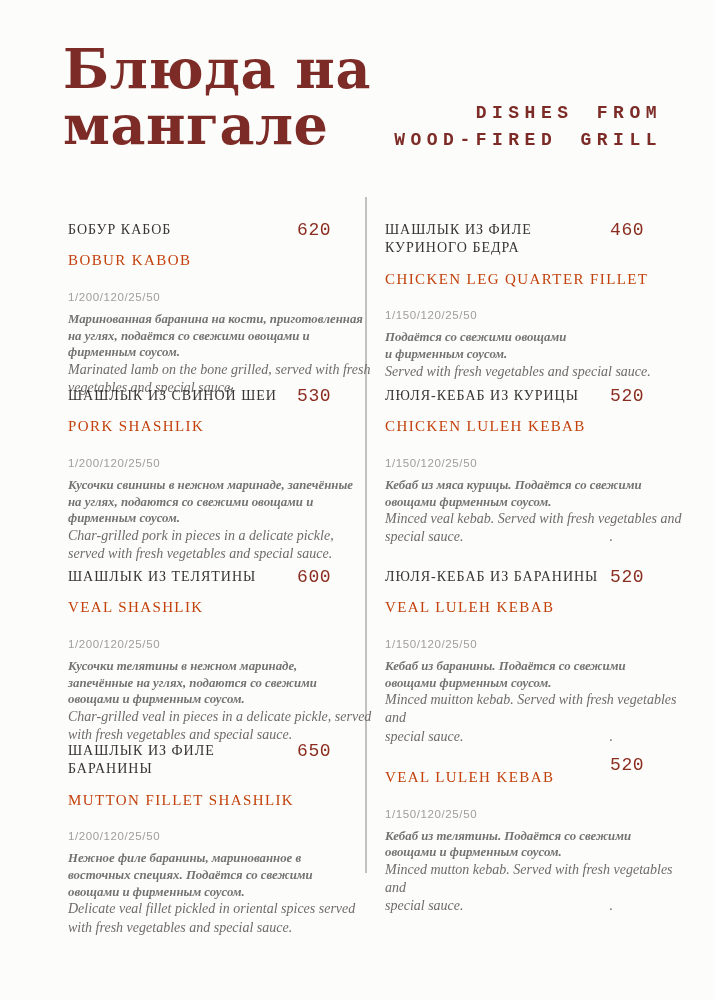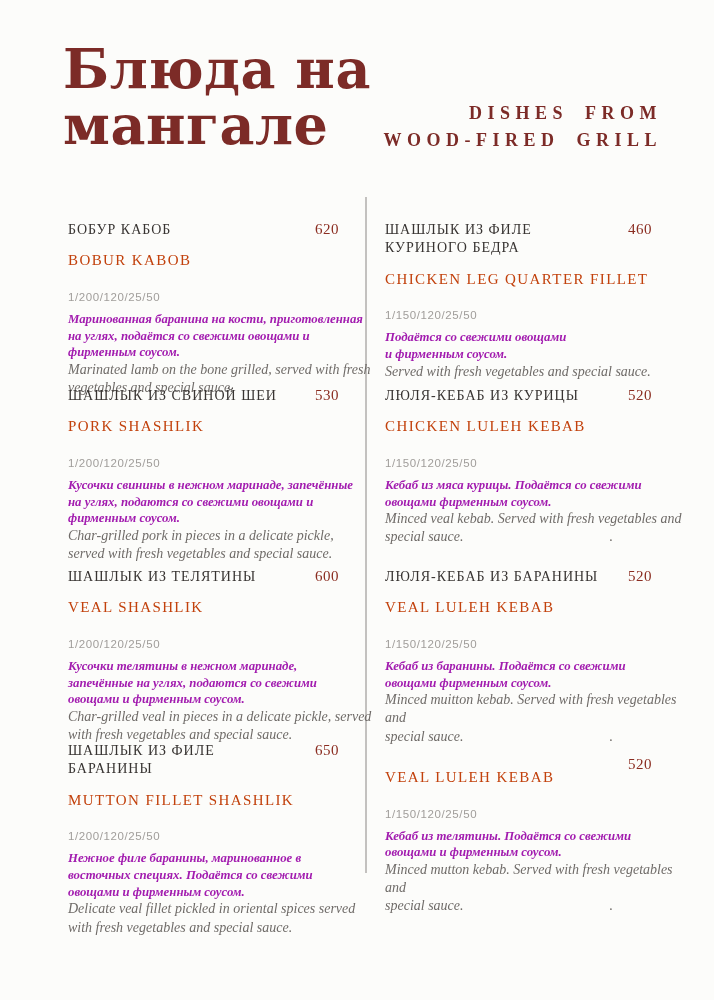--- a/index.html
+++ b/index.html
@@ -17,21 +17,21 @@
     font-family:"DejaVu Serif", serif;
     font-weight:700;
     font-size:54px;line-height:1.03;
     letter-spacing:.5px;
     color:var(--accent,#7c2b27);
     white-space:pre-line;
   }
   .page-subtitle{
     position:absolute;right:52px;top:100px;
     text-align:right;
-    font-family:Liberation Serif, serif;
+    font-family:Liberation Mono, monospace;
     font-weight:600;
     font-size:18px;line-height:1.5;
     letter-spacing:5.5px;
     word-spacing:7px;
     color:var(--accent,#7c2b27);
     white-space:pre-line;
   }
   
   .divider{
     position:absolute;left:365px;top:197px;
@@ -64,37 +64,38 @@
   .portion{
     margin-top:20px;
     font-family:"Liberation Sans", sans-serif;
     font-size:11.5px;letter-spacing:.6px;
     color:#a09d9a;
   }
   .ru-desc{
     margin-top:8px;
     font-size:12.8px;line-height:1.3;
     font-style:italic;font-weight:700;
-    color:#a21caf;
+    color:#737373;
     white-space:pre-line;
     width:310px;
   }
   .en-desc{
     position:relative;
     font-size:14px;line-height:1.3;
     font-style:italic;
     color:#6f6b68;
     white-space:pre-line;
     width:310px;
   }
   .price{
-    position:absolute;top:0;right:8px;
-    font-size:15px;line-height:1.1;
+    position:absolute;top:0;right:16px;
+    font-size:18px;line-height:1.1;
     color:var(--price,#8b2d21);
     letter-spacing:.5px;
+    font-family:Liberation Mono, monospace;
   }
   .stray-dot{
     position:absolute;right:82px;bottom:0;
     font-style:italic;color:#6f6b68;
   }
 </style>
 </head>
 <body>
 
 <div class="page">

